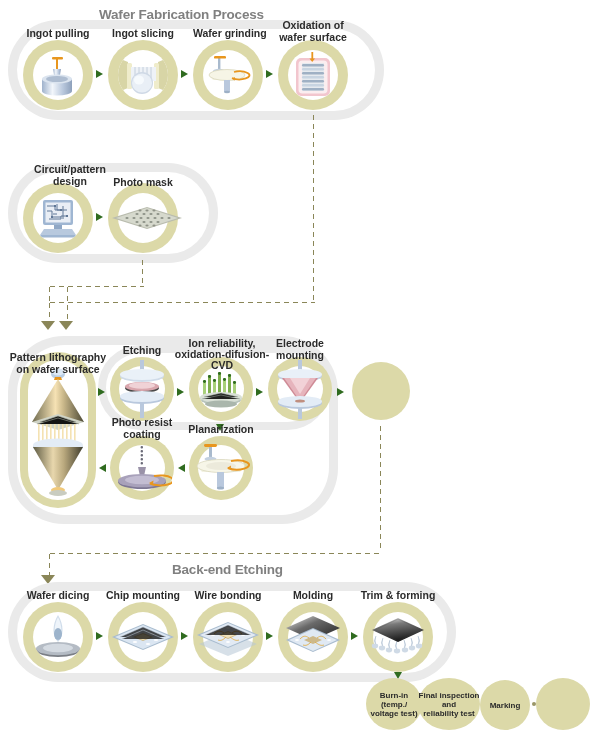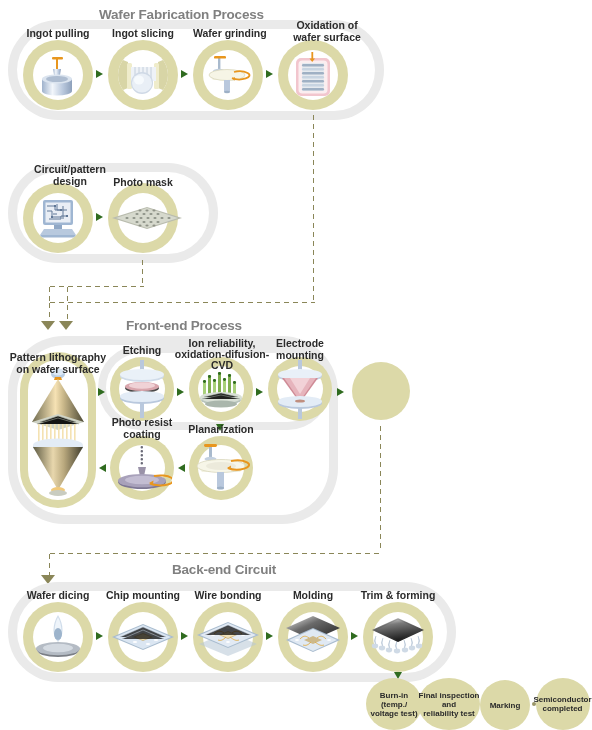--- a/index.html
+++ b/index.html
@@ -222,21 +222,21 @@
         <rect x="14" y="22" width="22" height="2.6" rx="1.3" fill="#9fb0c4"></rect>
         <rect x="14" y="26" width="22" height="2.6" rx="1.3" fill="#c8d4e1"></rect>
         <rect x="14" y="30" width="22" height="2.6" rx="1.3" fill="#9fb0c4"></rect>
         <rect x="14" y="34" width="22" height="2.6" rx="1.3" fill="#c8d4e1"></rect>
         <rect x="14" y="38" width="22" height="2.6" rx="1.3" fill="#9fb0c4"></rect>
       </g>
       <rect x="23.4" y="2" width="1.8" height="7" fill="#e8961e"></rect>
       <path d="M21.5 8.5 L27 8.5 L24.2 12 Z" fill="#e8961e"></path>
     </svg>
   </div>
-  <div class="cap wrap" style="left:287px;top:20px;width:80px;">
+  <div class="cap wrap" style="left:273px;top:20px;width:80px;">
     <span>Oxidation of</span><br>
     <span>wafer surface</span>
   </div>
 
 
   <div class="track" style="left:8px;top:163px;width:210px;height:100px;"></div>
   <div class="track-inner" style="left:17px;top:172px;width:192px;height:82px;"></div>
 
   <div class="disc" style="left:23px;top:183px;width:70px;height:70px;"></div>
   <div class="disc-hole" style="left:33px;top:193px;width:50px;height:50px;">
@@ -315,21 +315,20 @@
   <div class="dotline-h" style="left:48px;top:285px;width:96px;"></div>
   <div class="dotline-v" style="left:48px;top:285px;height:18px;"></div>
 
   <div class="dotline-v" style="left:312px;top:113px;height:190px;"></div>
   <div class="dotline-h" style="left:48px;top:301px;width:267px;"></div>
   <div class="dotline-v" style="left:48px;top:301px;height:21px;"></div>
   <div class="dotline-v" style="left:66px;top:285px;height:37px;"></div>
   <div class="tri-d" style="left:41px;top:321px;"></div>
   <div class="tri-d" style="left:59px;top:321px;"></div>
 
-  <div class="sec-title" style="left:126px;top:318px;">Front-end Process</div>
 
   <div class="track" style="left:8px;top:336px;width:330px;height:188px;border-radius:56px;"></div>
   <div class="track-inner" style="left:17px;top:345px;width:312px;height:170px;border-radius:48px;"></div>
 
   <div class="track" style="left:98px;top:345px;width:232px;height:85px;border-radius:44px;background:#eaeaea;"></div>
   <div class="track-inner" style="left:106px;top:353px;width:216px;height:69px;border-radius:36px;"></div>
 
   <div class="pill" style="left:20px;top:352px;width:76px;height:156px;"></div>
   <div class="pill-hole" style="left:28px;top:360px;width:60px;height:140px;">
     <svg class="ill" viewBox="0 0 60 140">
@@ -497,21 +496,21 @@
     <span>Photo resist</span><br>
     <span>coating</span>
   </div>
   <div class="arw-l" style="left:99px;top:464px;"></div>
 
   <div class="dotline-v" style="left:379px;top:424px;height:128px;"></div>
   <div class="dotline-h" style="left:48px;top:552px;width:334px;"></div>
   <div class="dotline-v" style="left:48px;top:552px;height:24px;"></div>
   <div class="tri-d" style="left:41px;top:575px;"></div>
 
-  <div class="sec-title" style="left:172px;top:562px;">Back-end Circuit</div>
+  <div class="sec-title" style="left:172px;top:562px;">Back-end Etching</div>
 
   <div class="track" style="left:8px;top:582px;width:448px;height:100px;"></div>
   <div class="track-inner" style="left:17px;top:591px;width:430px;height:82px;"></div>
 
   <div class="disc" style="left:23px;top:602px;width:70px;height:70px;"></div>
   <div class="disc-hole" style="left:33px;top:612px;width:50px;height:50px;">
     <svg class="ill" viewBox="0 0 50 50">
       <path d="M25 3 C31 13 31 24 25 30 C19 24 19 13 25 3 Z" fill="#cfdcea"></path>
       <path d="M25 5 C29.5 14 29.5 23 25 28.5 C20.5 23 20.5 14 25 5 Z" fill="#eef4fa"></path>
       <ellipse cx="25" cy="22" rx="4" ry="6" fill="#9db4cc"></ellipse>
@@ -658,20 +657,14 @@
 
   <div class="disc" style="left:480px;top:680px;width:50px;height:50px;"></div>
   <div class="cap-in tiny" style="left:480px;top:680px;width:50px;height:50px;">
     <div>
       <span>Marking</span>
     </div>
   </div>
   <div class="odot" style="left:532px;top:702px;"></div>
 
   <div class="disc" style="left:536px;top:678px;width:54px;height:52px;border-radius:50%;"></div>
-  <div class="cap-in tiny" style="left:533px;top:678px;width:59px;height:52px;">
-    <div>
-      <span>Semiconductor</span><br>
-      <span>completed</span>
-    </div>
-  </div>
 
 </div>
 
 </body></html>

